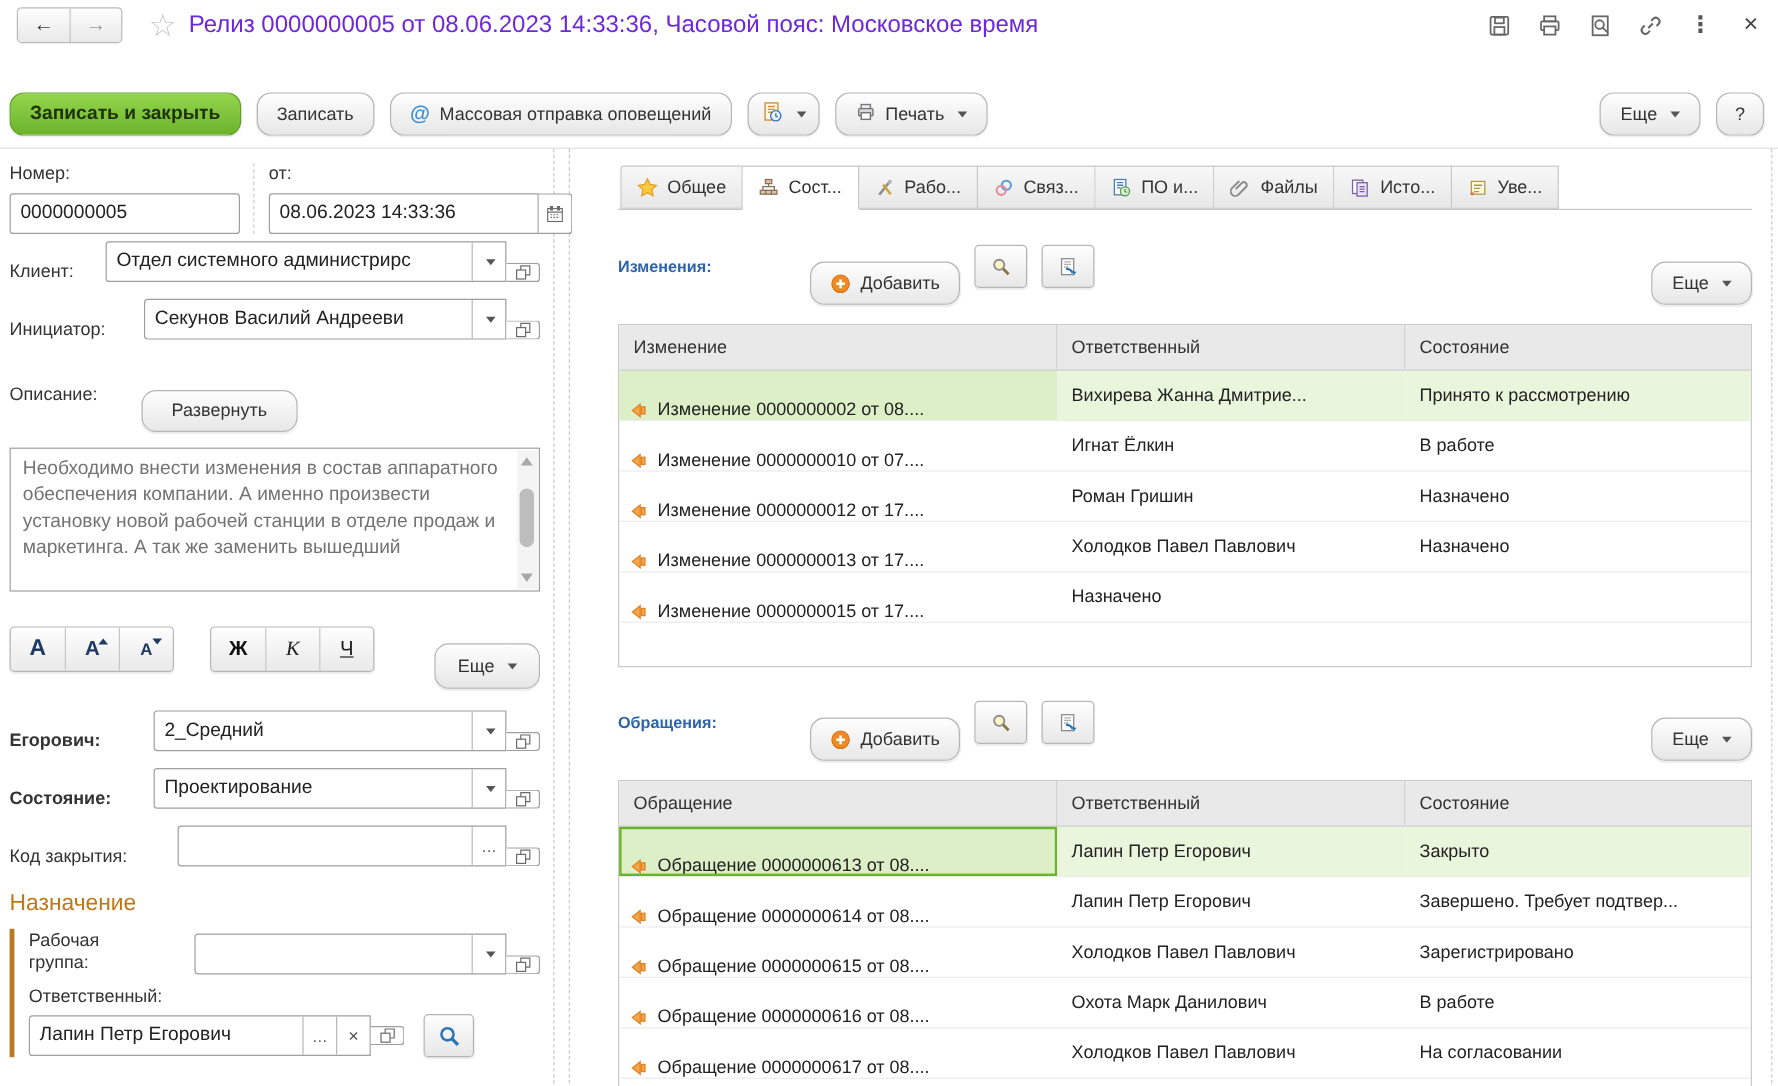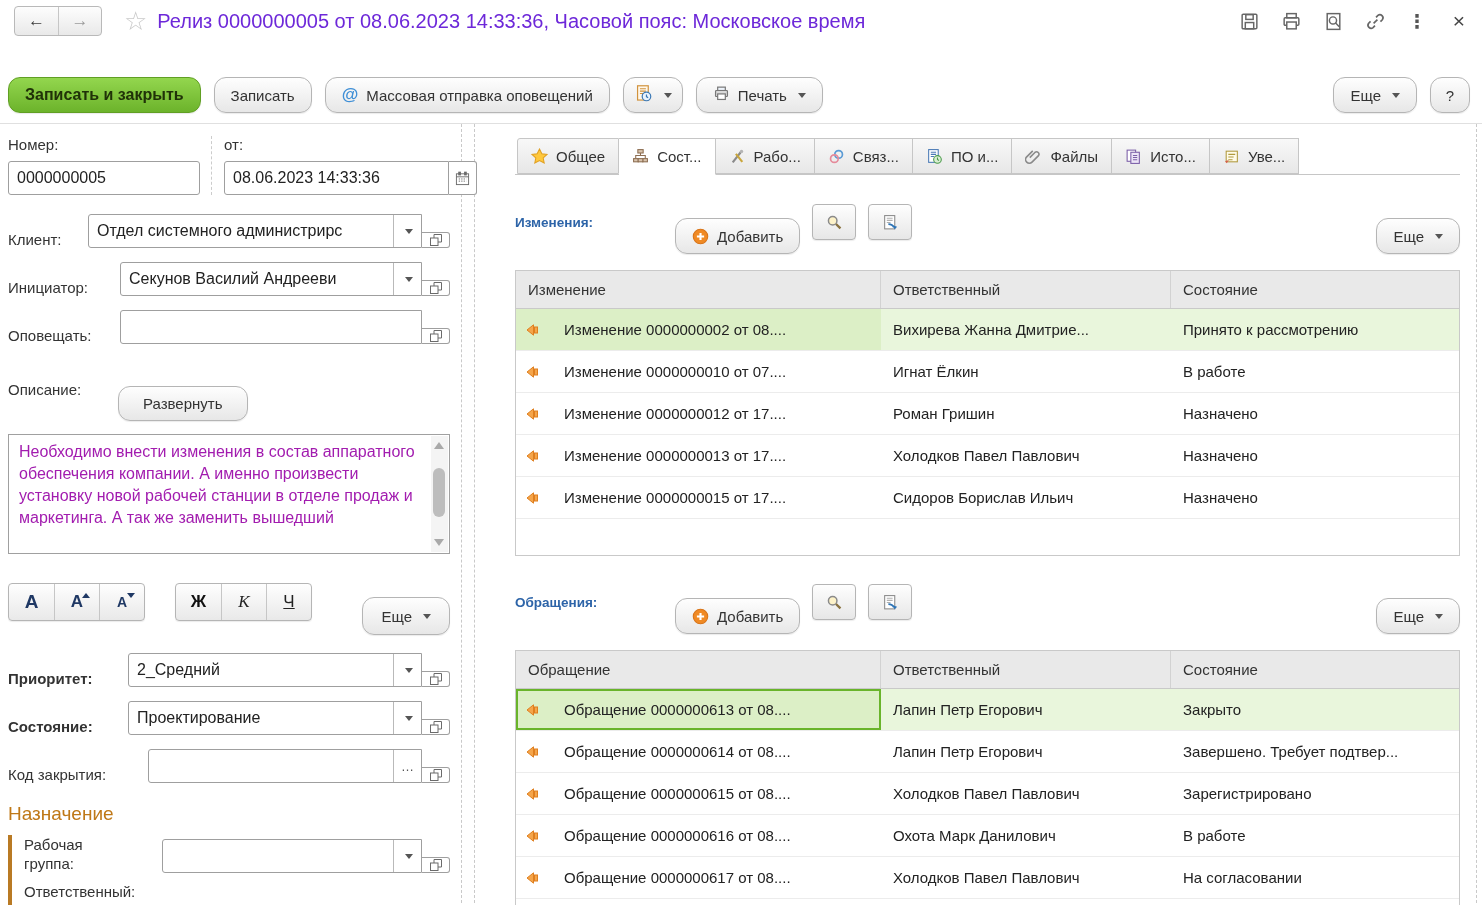--- a/index.html
+++ b/index.html
@@ -51,28 +51,28 @@
   .field { display:flex; align-items:stretch; border:1px solid #9f9f9f; border-radius:3px;
            background:#fff; height:34px; flex:1; min-width:0; }
   .field input { border:0; outline:0; padding:0 8px; font-size:16px; flex:1; min-width:0;
                  font-family:inherit; color:#222; background:transparent; }
   .fseg { width:28px; flex:none; display:flex; align-items:center; justify-content:center;
           border-left:1px solid #b9b9b9; color:#555; font-size:13px; }
   .attachbtn { width:28px; flex:none; display:flex; align-items:center; justify-content:center;
                border:1px solid #9f9f9f; border-left:none; border-radius:0 3px 3px 0; background:#fff; }
   .field.joined { border-radius:3px 0 0 3px; }
   
-  .row-top { display:flex; margin-bottom:19px; }
+  .row-top { display:flex; margin-bottom:6px; }
   .col-num { width:192px; }
   .col-date { flex:1; border-left:1px dashed #ccc; margin-left:11px; padding-left:12px; }
   .toplabel { margin-bottom:8px; }
   
   .descrow { display:flex; align-items:center; margin:4px 0 13px 0; }
   .descbox { position:relative; border:1px solid #a0a0a0; height:120px; padding:6px 26px 6px 10px;
-             font-size:16px; line-height:22px; color:#a21caf; overflow:hidden; }
+             font-size:16px; line-height:22px; color:#737373; overflow:hidden; }
   .sbar { position:absolute; right:1px; top:1px; bottom:1px; width:17px; background:#f4f4f4; }
   .sarrow { position:absolute; left:3px; width:0; height:0; border-left:5px solid transparent; border-right:5px solid transparent; }
   .sarrow.up { top:6px; border-bottom:7px solid #a9a9a9; }
   .sarrow.down { bottom:6px; border-top:7px solid #a9a9a9; }
   .sthumb { position:absolute; left:2px; width:12px; top:28%; height:42%; background:#bdbdbd; border-radius:7px; }
   
   .fontbar { display:flex; align-items:center; margin:15px 0 18px 0; }
   .seggroup { display:flex; border:1px solid #b5b5b5; border-radius:4px; overflow:hidden;
               background:linear-gradient(#fefefe,#e9e9e9); height:38px; box-shadow:0 1px 1px rgba(0,0,0,.08);}
   .segbtn { width:45px; display:flex; align-items:center; justify-content:center; font-size:17px; color:#1f3864; }
@@ -114,21 +114,21 @@
              box-shadow:0 1px 1px rgba(0,0,0,.08); }
   
   .dtable { border:1px solid #c9c9c9; margin-top:16px; background:#fff; }
   .thead { display:grid; grid-template-columns:365px 290px 1fr; background:#e9e9e9;
            border-bottom:1px solid #c9c9c9; }
   .th { padding:10px 12px; font-size:15px; color:#333; border-right:1px solid #d2d2d2; }
   .th:last-child { border-right:none; }
   .trow { display:grid; grid-template-columns:365px 290px 1fr; height:42px; border-bottom:1px solid #ececec; }
   .td { display:flex; align-items:center; padding:0 12px; font-size:15px; color:#222;
         white-space:nowrap; overflow:hidden; }
-  .td.namecell { gap:24px; padding-left:8px; }
+  .td.namecell { gap:8px; padding-left:8px;align-items:flex-end; }
   .trow.selected .td { background:#e9f6dc; }
   .trow.selected .td.namecell { background:#dcefc6; }
   .td.focused { outline:2px solid #69b42a; outline-offset:-2px; }
   .tfill { border-bottom:none; }
   .row-icon { flex:none; display:flex; }
 </style>
 </head>
 <body>
 
 <header class="titlebar">
@@ -272,32 +272,20 @@
           </span>
       </div>
       <span class="attachbtn">
         <svg width="14" height="14" viewBox="0 0 14 14" fill="#fff" stroke="#6b6b6b">
             <rect x="1.5" y="5" width="7.5" height="7.5"></rect>
             <path d="M5 5V1.5h7.5V9H9" fill="none"></path>
           </svg>
       </span>
     </div>
 
-    <div class="frow">
-      <span class="flabel" style="width:112px;">Оповещать:</span>
-      <div class="field joined">
-        <input value="" style="">
-      </div>
-      <span class="attachbtn">
-        <svg width="14" height="14" viewBox="0 0 14 14" fill="#fff" stroke="#6b6b6b">
-            <rect x="1.5" y="5" width="7.5" height="7.5"></rect>
-            <path d="M5 5V1.5h7.5V9H9" fill="none"></path>
-          </svg>
-      </span>
-    </div>
 
     <div class="descrow">
       <span class="flabel" style="width:110px;">Описание:</span>
       <button class="btn" style="height:35px; padding:0 24px;">Развернуть</button>
     </div>
     <div class="descbox">
       <span>Необходимо внести изменения в состав аппаратного обеспечения компании. А именно произвести установку новой рабочей станции в отделе продаж и маркетинга. А так же заменить вышедший</span>
       <span class="sbar">
         <span class="sarrow up"></span>
         <span class="sthumb"></span>
@@ -320,21 +308,21 @@
         <span class="segbtn fw-u">Ч</span>
       </div>
       <div class="gap2"></div>
       <button class="btn more-small" style="margin-left:auto; padding:0 18px;">
         <span>Еще</span>
           <span class="caret"></span>
       </button>
     </div>
 
     <div class="frow">
-      <span class="flabel bold" style="width:120px;">Приоритет:</span>
+      <span class="flabel bold" style="width:120px;">Егорович:</span>
       <div class="field joined">
         <input value="2_Средний" style="">
         <span class="fseg">
             <span class="caret"></span>
           </span>
       </div>
       <span class="attachbtn">
         <svg width="14" height="14" viewBox="0 0 14 14" fill="#fff" stroke="#6b6b6b">
             <rect x="1.5" y="5" width="7.5" height="7.5"></rect>
             <path d="M5 5V1.5h7.5V9H9" fill="none"></path>
@@ -589,21 +577,20 @@
           <div class="trow">
             <div class="td namecell">
               <span class="row-icon">
                 <svg width="16" height="16" viewBox="0 0 16 16">
                   <path d="M9.5 2.8L3 8l6.5 5.2z" fill="#f5a54a" stroke="#df7f1f"></path>
                   <rect x="10.5" y="5" width="3" height="6" fill="#f5a54a" stroke="#df7f1f"></rect>
                 </svg>
               </span>
               <span>Изменение 0000000015 от 17....</span>
             </div>
-            <div class="td">Сидоров Борислав Ильич</div>
             <div class="td">Назначено</div>
           </div>
         </div>
       <div style="height:36px;" class="tfill"></div>
     </div>
 
     <div class="cmdbar" style="margin-top:14px;">
       <span class="grouplabel">Обращения:</span>
       <button class="btn">
         <svg width="17" height="17" viewBox="0 0 16 16">

